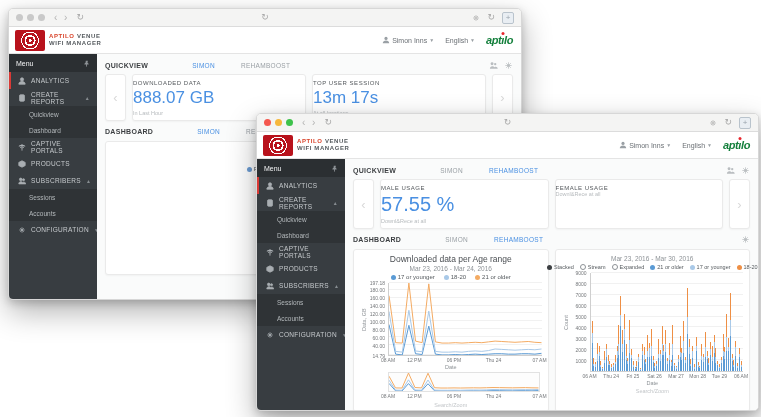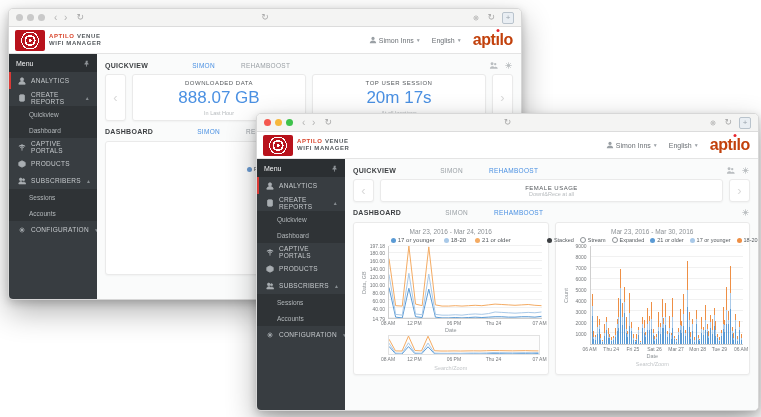--- a/index.html
+++ b/index.html
@@ -25,21 +25,21 @@
 
   .appbar{height:26px;display:flex;align-items:center;padding:0 0 0 0;border-bottom:1px solid #e4e4e4;background:#fff;}
   .logo{display:flex;align-items:center;gap:4px;padding-left:6px;}
   .logo-mark{width:30px;height:21px;border-radius:2px;flex-shrink:0;
     background:radial-gradient(circle at 50% 50%,#ffffff 0 1.5px,#b8121c 1.5px 4px,#ffffff 4px 5.5px,#b8121c 5.5px 8px,#ffffff 8px 9px,#b8121c 9px);}
   .logo-text{font-size:6px;line-height:7px;font-weight:bold;color:#555a5e;letter-spacing:.6px;}
   .logo-text .red{color:#d9442b;}
   .appbar-right{margin-left:auto;display:flex;align-items:center;gap:11px;font-size:7px;color:#6b7075;padding-right:8px;}
   .dd{display:flex;align-items:center;gap:2px;}
   .caret{font-size:5px;color:#9aa0a5;}
-  .brand{font-size:16px;font-weight:bold;color:#c2410c;letter-spacing:-.4px;line-height:1;}
+  .brand{font-size:11px;font-weight:bold;color:#15803d;letter-spacing:-.4px;line-height:1;font-style:italic;}
   .brand-i{position:relative;}
   .brand-i::after{content:"";position:absolute;width:3px;height:3px;border-radius:50%;background:#e8262d;
     top:-2px;left:50%;transform:translateX(-50%);}
   .hicon svg{width:8px;height:8px;fill:#9aa0a5;display:block;}
 
   .body{display:flex;height:calc(100% - 45px);}
 
   
   .sidebar{width:88px;background:#383d41;flex-shrink:0;display:flex;flex-direction:column;color:#c6cacd;}
   .menubar{height:18px;background:#2b2f32;display:flex;align-items:center;padding:0 7px;color:#f2f3f4;
@@ -61,21 +61,21 @@
   .sec-title{font-size:7px;font-weight:bold;color:#3c3f42;letter-spacing:.3px;}
   .tabs{display:flex;gap:26px;margin-left:44px;}
   .tab{font-size:6.5px;color:#9aa0a5;letter-spacing:.3px;}
   .tab.active{color:#4a90e2;}
   .sec-icons{margin-left:auto;display:flex;gap:6px;align-items:center;}
   .sec-icons svg{width:9px;height:9px;fill:#b9bdc0;display:block;}
 
   .cards-row{display:flex;gap:6px;margin-top:2px;}
   .arrow-card{width:19px;background:#fff;border:1px solid #eaeaea;border-radius:3px;display:flex;
     align-items:center;justify-content:center;color:#d9d9d9;font-size:13px;box-shadow:0 1px 2px rgba(0,0,0,.04);}
-  .stat-card{flex:1;background:#fff;border:1px solid #eaeaea;border-radius:3px;text-align:center;
+  .stat-card{flex:1;background:#fff;border:1px solid #eaeaea;border-radius:3px;
     padding:5px 0 4px;box-shadow:0 1px 2px rgba(0,0,0,.04);min-width:0;}
   .stat-title{font-size:6px;color:#55595d;letter-spacing:.5px;}
   .stat-value{font-size:17px;color:#4a90e2;margin:2px 0 2px;}
   .win-front .stat-value{font-size:20px;}
   .stat-sub{font-size:5.5px;color:#b7bbbe;}
 
   .chart-card{background:#fff;border:1px solid #eaeaea;border-radius:3px;margin-top:3px;
     padding:4px 6px 3px;box-shadow:0 1px 2px rgba(0,0,0,.04);min-width:0;}
   .chart-title{text-align:center;font-size:8.5px;color:#4a4e52;}
   .chart-sub{text-align:center;font-size:6.5px;color:#8d9296;margin-top:1px;}
@@ -272,21 +272,21 @@
         </div>
         <div class="cards-row">
           <div class="arrow-card">‹</div>
           <div class="stat-card">
             <div class="stat-title">DOWNLOADED DATA</div>
             <div class="stat-value">888.07 GB</div>
             <div class="stat-sub">In Last Hour</div>
           </div>
           <div class="stat-card">
             <div class="stat-title">TOP USER SESSION</div>
-            <div class="stat-value">20m 17s</div>
+            <div class="stat-value">13m 17s</div>
             <div class="stat-sub">At all locations</div>
           </div>
           <div class="arrow-card">›</div>
         </div>
         <div class="sec-row" style="margin-top:4px;">
           <span class="sec-title">DASHBOARD</span>
           <span class="tabs">
             <span class="tab active">SIMON</span>
             <span class="tab">REHAMBOOST</span>
           </span>
@@ -457,20 +457,25 @@
                 <svg viewBox="0 0 10 10" fill="none" stroke="#b9bdc0">
                   <circle cx="5" cy="5" r="1.4"></circle>
                   <path d="M5 1.6v1.4M5 7v1.4M1.6 5h1.4M7 5h1.4M2.6 2.6l1 1M6.4 6.4l1 1M7.4 2.6l-1 1M3.6 6.4l-1 1"></path>
                 </svg>
               </span>
           </span>
         </div>
         <div class="cards-row">
           <div class="arrow-card">‹</div>
           <div class="stat-card">
+            <div class="stat-title">MALE USAGE</div>
+            <div class="stat-value">57.55 %</div>
+            <div class="stat-sub">Downl&amp;Rece at all</div>
+          </div>
+          <div class="stat-card">
             <div class="stat-title">FEMALE USAGE</div>
             <div class="stat-sub">Downl&amp;Rece at all</div>
           </div>
           <div class="arrow-card">›</div>
         </div>
         <div class="sec-row" style="margin-top:4px;">
           <span class="sec-title">DASHBOARD</span>
           <span class="tabs">
             <span class="tab">SIMON</span>
             <span class="tab active">REHAMBOOST</span>
@@ -480,20 +485,21 @@
                 <svg viewBox="0 0 10 10" fill="none" stroke="#b9bdc0">
                   <circle cx="5" cy="5" r="1.4"></circle>
                   <path d="M5 1.6v1.4M5 7v1.4M1.6 5h1.4M7 5h1.4M2.6 2.6l1 1M6.4 6.4l1 1M7.4 2.6l-1 1M3.6 6.4l-1 1"></path>
                 </svg>
               </span>
           </span>
         </div>
         <div class="charts-row">
 
           <div class="chart-card">
+            <div class="chart-title">Downloaded data per Age range</div>
             <div class="chart-sub">Mar 23, 2016 - Mar 24, 2016</div>
             <div class="legend">
                 <span class="legend-item"><i class="l-dot" style="background: rgb(91, 155, 213);"></i>17 or younger</span>
                 <span class="legend-item"><i class="l-dot" style="background: rgb(169, 201, 232);"></i>18-20</span>
                 <span class="legend-item"><i class="l-dot" style="background: rgb(244, 171, 99);"></i>21 or older</span>
               </div>
             <div class="plot-row">
               <div class="ylab">Data, GB</div>
               <div class="yticks">
                   <span class="ytick" style="bottom: 100%;">197.18</span>

